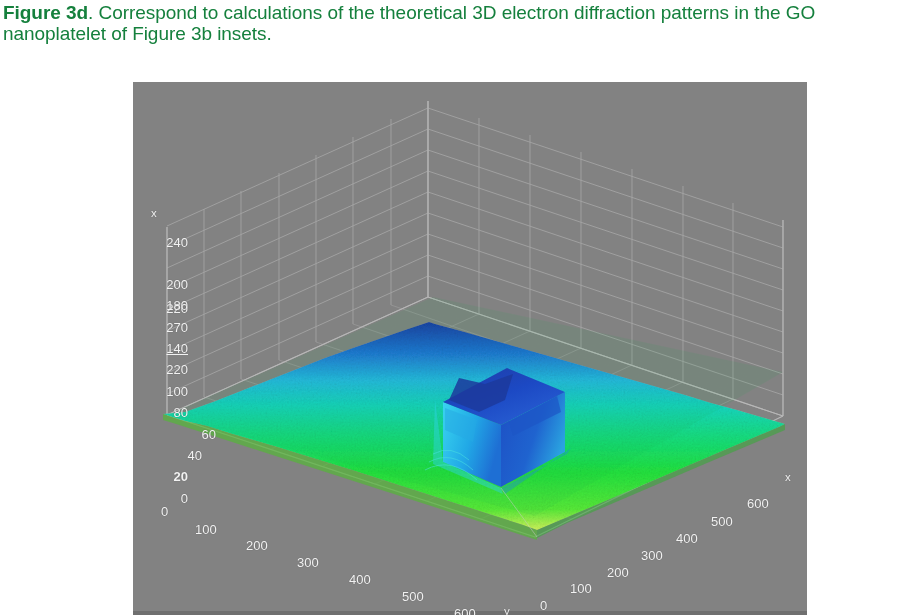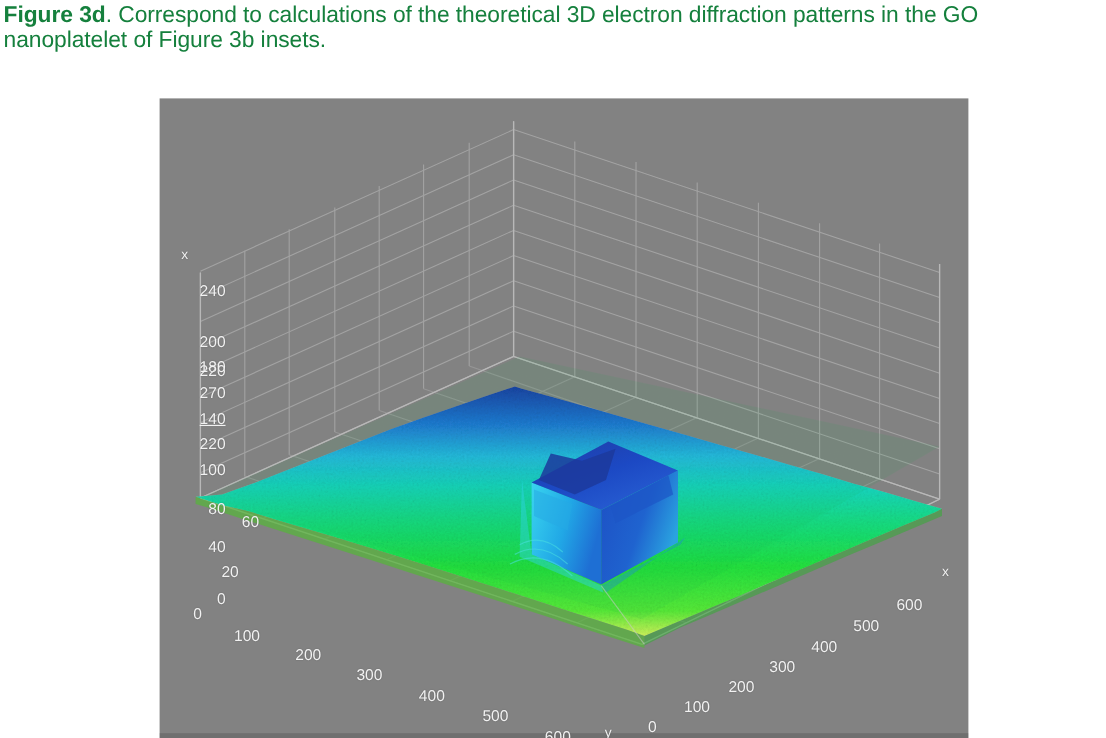--- a/index.html
+++ b/index.html
@@ -273,24 +273,24 @@
   <span class="axis-name" style="left:18px; top:125px;">x</span>
 
   <span class="tick z" style="left:1px; top:154px;">240</span>
   <span class="tick z" style="left:1px; top:175px;margin-top:45px;">220</span>
   <span class="tick z" style="left:1px; top:196px;">200</span>
   <span class="tick z" style="left:1px; top:217px;">180</span>
   <span class="tick z" style="left:1px; top:239px;">270</span>
   <span class="tick z" style="left:1px; top:260px;text-decoration:underline;">140</span>
   <span class="tick z" style="left:1px; top:281px;">220</span>
   <span class="tick z" style="left:1px; top:303px;">100</span>
-  <span class="tick z" style="left:1px; top:335px;">80</span>
+  <span class="tick z" style="left:1px; top:324px;">80</span>
   <span class="tick z" style="left:1px; top:346px;margin-left:28px;">60</span>
-  <span class="tick z" style="left:1px; top:367px;">40</span>
-  <span class="tick z" style="left:12px; top:388px;">20</span>
+  <span class="tick z" style="left:15px; top:367px;">40</span>
+  <span class="tick z" style="left:1px; top:388px;font-weight:bold;">20</span>
   <span class="tick z" style="left:1px; top:410px;">0</span>
 
   <span class="tick" style="left:28px; top:423px;">0</span>
   <span class="tick" style="left:62px; top:441px;">100</span>
   <span class="tick" style="left:113px; top:457px;">200</span>
   <span class="tick" style="left:164px; top:474px;">300</span>
   <span class="tick" style="left:216px; top:491px;">400</span>
   <span class="tick" style="left:269px; top:508px;">500</span>
   <span class="tick" style="left:321px; top:525px;">600</span>
   <span class="axis-name" style="left:371px; top:523px;">y</span>

